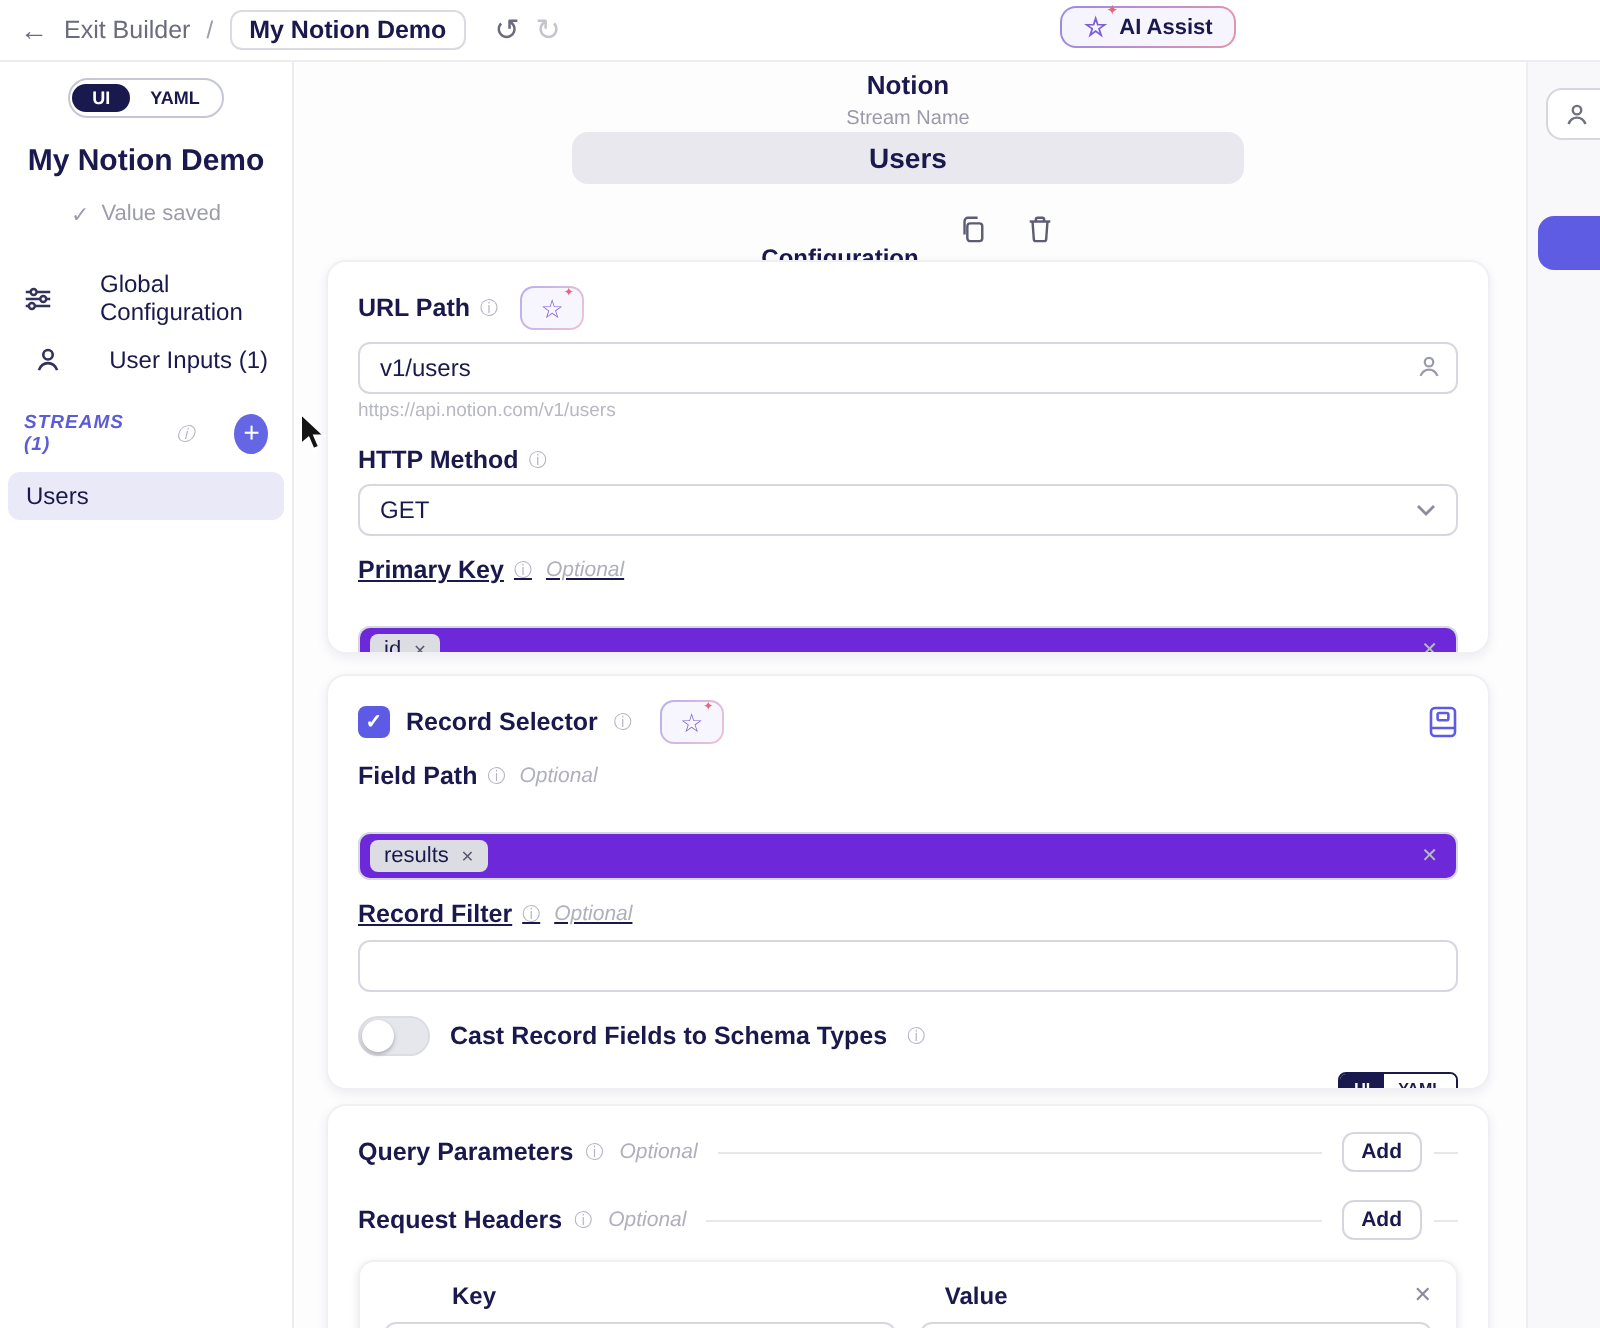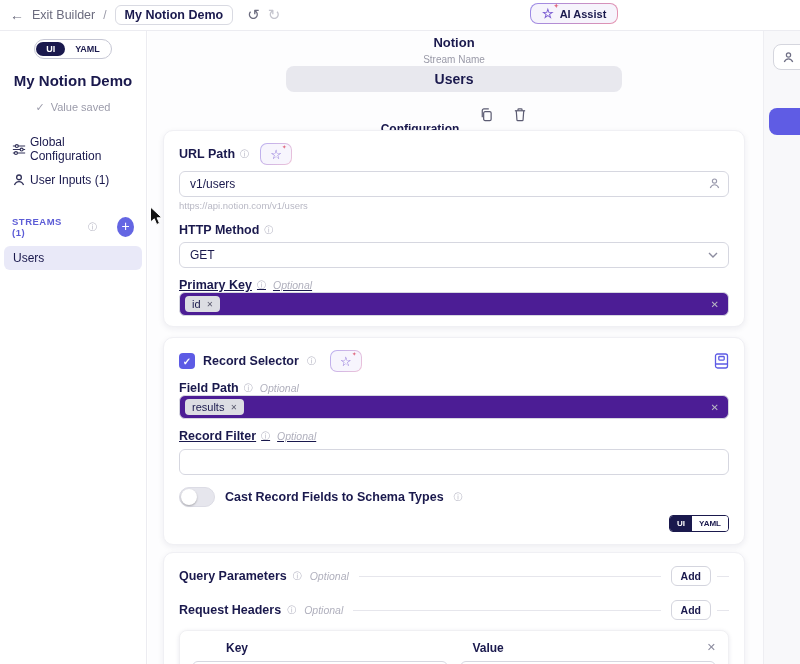--- a/index.html
+++ b/index.html
@@ -42,23 +42,23 @@
   .mode-toggle {
     margin:8px auto 0; width:max-content; display:flex; align-items:center;
     border:1px solid #c6c7d4; border-radius:11px; background:#fff; height:20px; padding:1px;
     cursor:pointer;
   }
   .mode-toggle .seg { font-size:9px; font-weight:bold; color:#1a194d; padding:2px 10px; border-radius:9px; }
   .mode-toggle .seg.sel { background:#1a194d; color:#fff; }
   .sb-title { margin-top:13px; text-align:center; font-size:15px; font-weight:bold; color:#1a194d; }
   .draft-row { margin-top:12px; display:flex; justify-content:center; gap:6px; font-size:11px; color:#9c9cab; }
   .sb-nav { margin-top:16px; }
-  .sb-nav-item { display:flex; align-items:center; gap:4px; padding:5px 12px; font-size:12px; color:#1a194d; cursor:pointer; }
+  .sb-nav-item { display:flex; align-items:center; gap:24px; padding:5px 12px; font-size:12px; color:#1a194d; cursor:pointer;justify-content:flex-end; }
   .streams-head {
-    margin-top:24px; padding:0 12px; display:flex; align-items:center; gap:20px;
+    margin-top:14px; padding:0 12px; display:flex; align-items:center; gap:20px;font-style:italic;
   }
   .streams-label { font-size:9.5px; font-weight:bold; letter-spacing:.5px; color:#5c5cd6; }
   .plus-btn {
     margin-left:auto; width:20px; height:20px; border-radius:50%; background:#6466e3;
     color:#fff; font-size:14px; line-height:19px; text-align:center; cursor:pointer;
   }
   .stream-row {
     margin:8px 4px 0; background:#e9e9f8; border-radius:6px; padding:5px 9px;
     font-size:12px; color:#1a194d; cursor:pointer;
   }
@@ -102,21 +102,21 @@
   }
   .input-icon { position:absolute; right:8px; top:6px; }
   .helper { margin-top:3px; font-size:9.5px; color:#b8b8c4; }
   .mt12 { margin-top:12px; } .mt10 { margin-top:10px;text-decoration:underline; } .mt9 { margin-top:9px; }
   .select-box {
     margin-top:5px; height:26px; border:1px solid #d6d7e0; border-radius:6px; background:#fff;
     display:flex; align-items:center; padding:0 10px; font-size:12px; color:#1a194d; cursor:pointer;
   }
   .select-box .chev { margin-left:auto; display:flex; }
   .tag-input {
-    margin-top:0; height:24px; border:1px solid #d6d7e0; border-radius:6px; background:#4c1d95;
+    margin-top:21px; height:24px; border:1px solid #d6d7e0; border-radius:6px; background:#6d28d9;
     display:flex; align-items:center; padding:0 9px 0 5px; gap:6px;
   }
   .chip {
     background:#dcdde3; border-radius:4px; padding:2px 7px; font-size:11px; color:#1a194d;
     display:flex; align-items:center; gap:6px;
   }
   .chip .chip-x { font-size:8px; color:#5a5a6e; cursor:pointer; }
   .clear-x { margin-left:auto; font-size:10px; color:#b9b9c4; cursor:pointer; }
   .rs-head { display:flex; align-items:center; gap:8px; }
   .checkbox {

